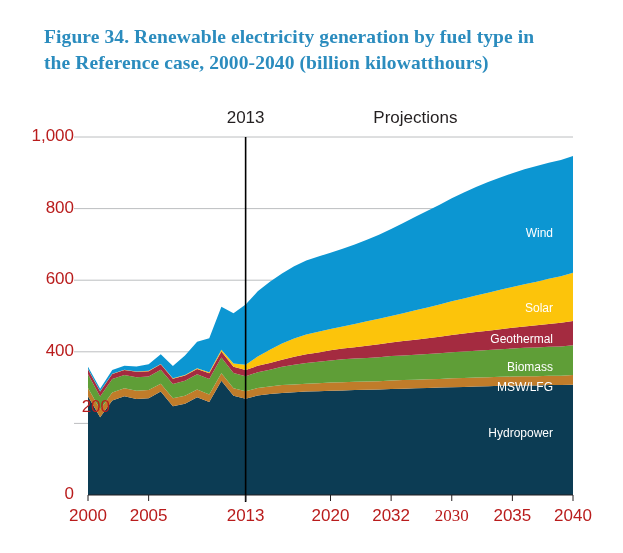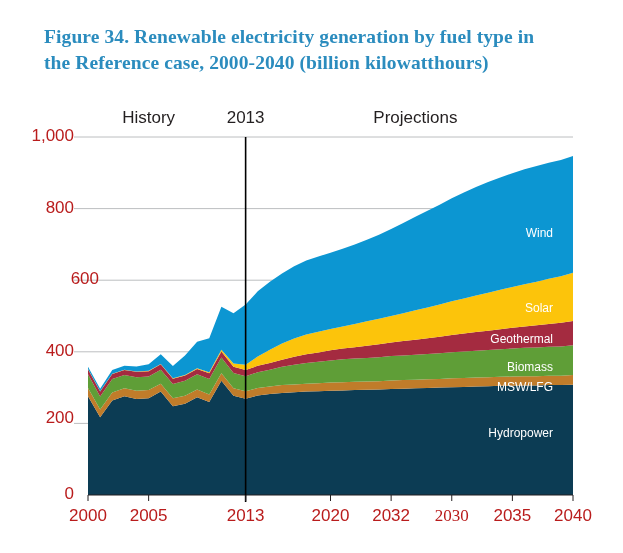--- a/index.html
+++ b/index.html
@@ -107,28 +107,27 @@
         <g>
           <line x1="74" x2="88" y1="423.4" y2="423.4" stroke="#bcbec0" stroke-width="1"></line>
           <line x1="74" x2="88" y1="351.79999999999995" y2="351.79999999999995" stroke="#bcbec0" stroke-width="1"></line>
           <line x1="74" x2="88" y1="280.20000000000005" y2="280.20000000000005" stroke="#bcbec0" stroke-width="1"></line>
           <line x1="74" x2="88" y1="208.59999999999997" y2="208.59999999999997" stroke="#bcbec0" stroke-width="1"></line>
           <line x1="74" x2="88" y1="137" y2="137" stroke="#bcbec0" stroke-width="1"></line>
         </g>
       </svg>
   </div>
 
-  <div class="period-label" id="lbl-history" style="left: 88.625px; top: 108px; width: 120px;">History</div>
   <div class="period-label" id="lbl-divider-year" style="left: 185.625px; top: 108px; width: 120px;">2013</div>
   <div class="period-label" id="lbl-projections" style="left: 345.375px; top: 108px; width: 140px;">Projections</div>
 
 <div class="axis-label ytick-label" style="left: 0px; top: 484px;">0</div>
-    <div class="axis-label ytick-label" style="left: 0px; top: 408px;">200</div>
+    <div class="axis-label ytick-label" style="left: 0px; top: 397px; padding-left: 36px;">200</div>
     <div class="axis-label ytick-label" style="left: 0px; top: 340.8px;">400</div>
-    <div class="axis-label ytick-label" style="left: 0px; top: 269.2px; padding-left: 25px;">600</div>
+    <div class="axis-label ytick-label" style="left: 0px; top: 269.2px;">600</div>
     <div class="axis-label ytick-label" style="left: 0px; top: 197.6px;">800</div>
     <div class="axis-label ytick-label" style="left: 0px; top: 126px;">1,000</div>
     <div class="axis-label xtick-label" style="left: 53px; top: 506px;">2000</div>
     <div class="axis-label xtick-label" style="left: 113.625px; top: 506px;">2005</div>
     <div class="axis-label xtick-label" style="left: 210.625px; top: 506px;">2013</div>
     <div class="axis-label xtick-label" style="left: 295.5px; top: 506px;">2020</div>
     <div class="axis-label xtick-label" style="left: 356.125px; top: 506px;">2032</div>
     <div class="axis-label xtick-label" style="left: 416.75px; top: 506px; font-family: Liberation Serif, serif;">2030</div>
     <div class="axis-label xtick-label" style="left: 477.375px; top: 506px;">2035</div>
     <div class="axis-label xtick-label" style="left: 538px; top: 506px;">2040</div>

